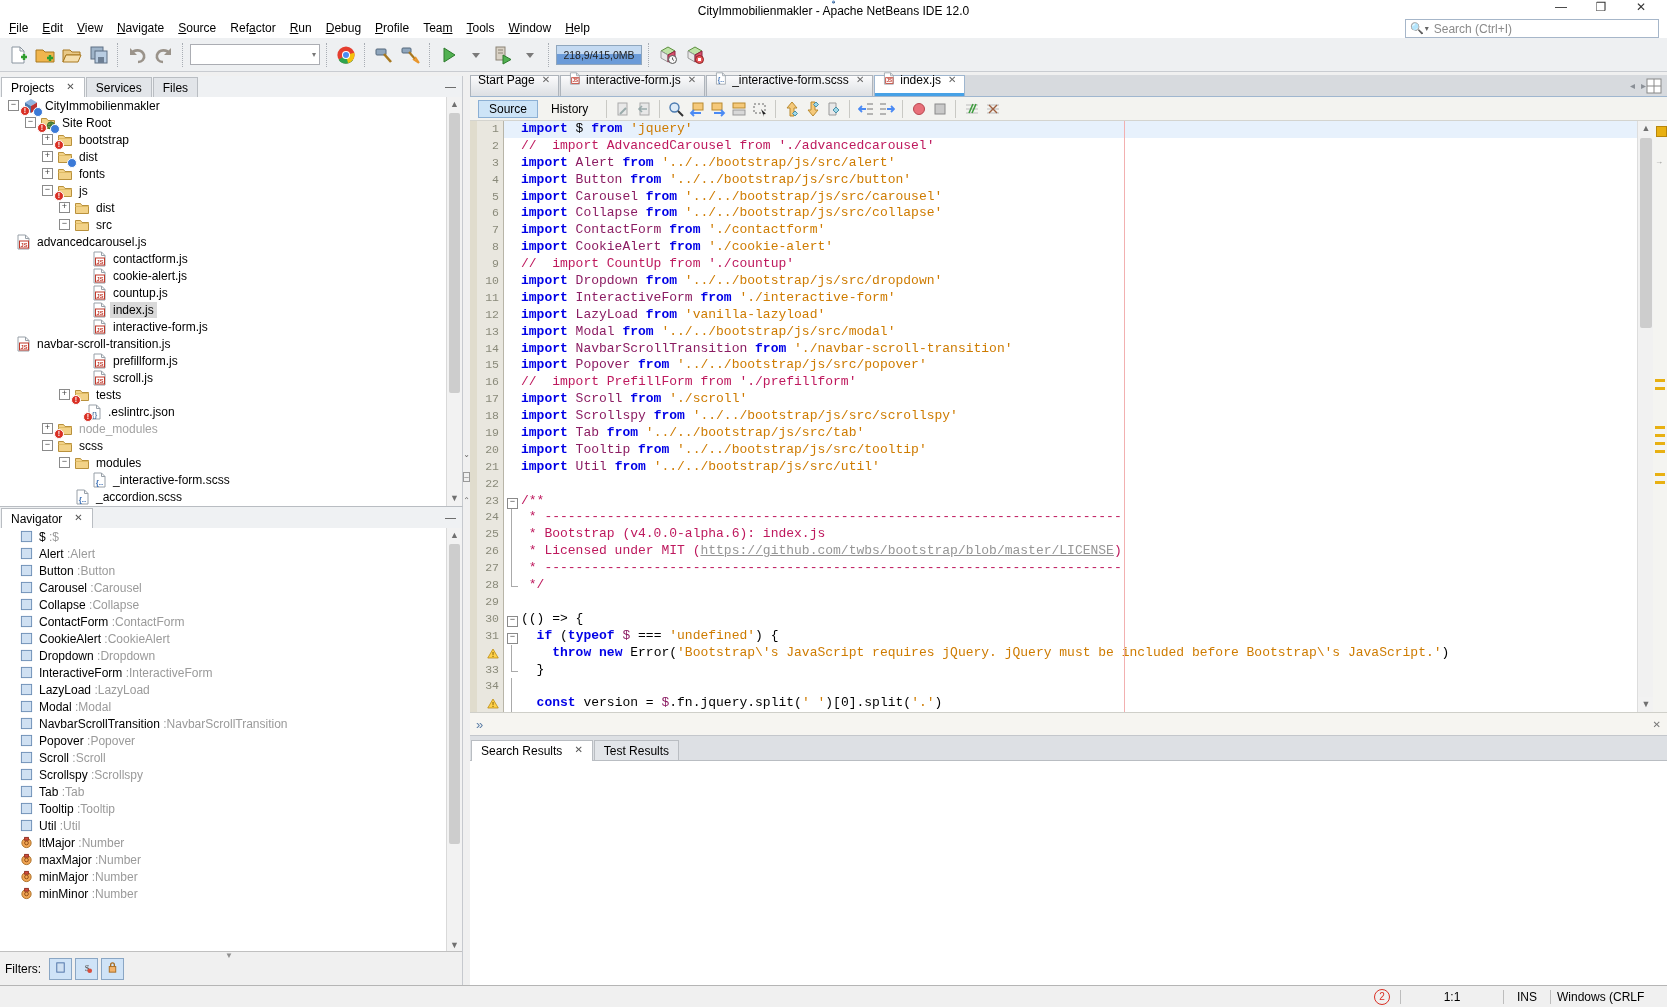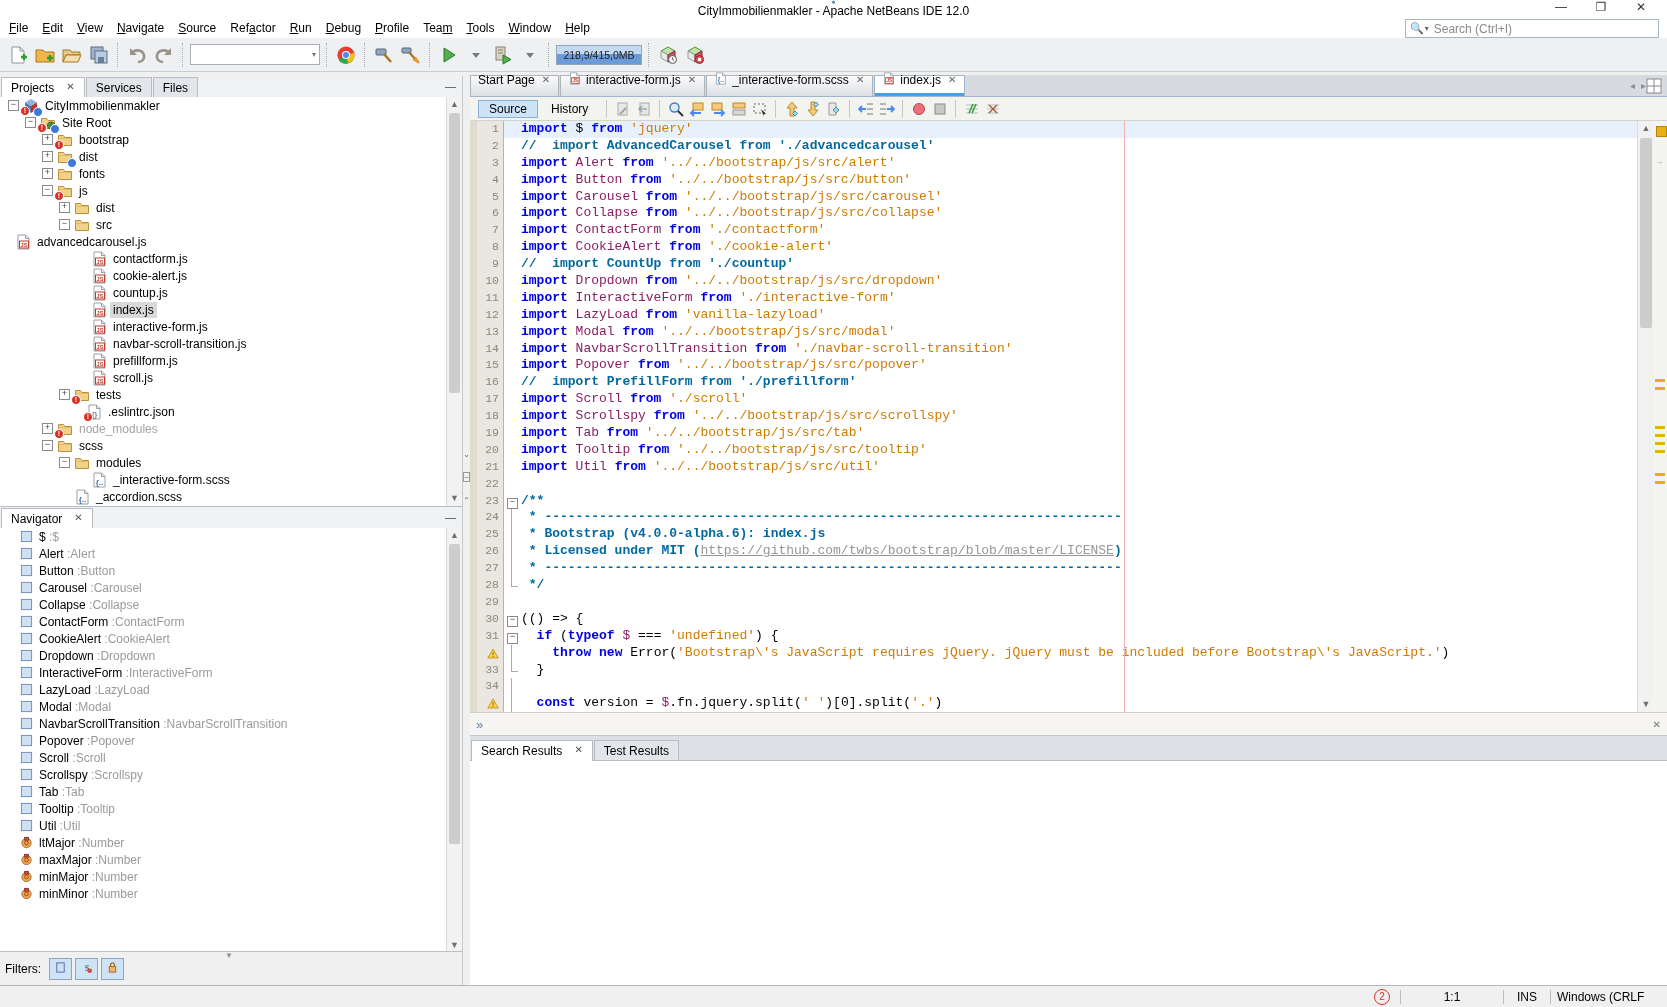--- a/index.html
+++ b/index.html
@@ -95,21 +95,21 @@
   .crow .g{width:29px;flex:none;text-align:right;padding-right:5px;color:#8a8a7a;font-size:11.5px;z-index:1;}
   .crow .g svg{width:12px;height:11px;margin-top:3px;}
   .crow .f{width:17px;flex:none;position:relative;}
   .crow .t{flex:1;white-space:pre;}
   .crow.cur .f,.crow.cur .t{background:#e7f1fc;}
   .fbox{display:inline-block;width:9px;height:9px;border:1px solid #8a8a8a;background:#fff;font-size:9px;line-height:7px;text-align:center;color:#444;margin:3px 0 0 3px;}
   .fline{position:absolute;left:7px;top:0;bottom:0;border-left:1px solid #aaa;}
   .fend{position:absolute;left:7px;top:0;height:9px;width:6px;border-left:1px solid #aaa;border-bottom:1px solid #aaa;}
   .tok-k{color:#0000e6;font-weight:bold;}
   .tok-s{color:#ce7b00;}
-  .tok-c{color:#0369a1;font-weight:bold;}
+  .tok-c{color:#be185d;}
   .tok-cl{color:#8b1c62;}
   .tok-p{color:#000;}
   .tok-lk{color:#969696;text-decoration:underline;}
   #margin-line{position:absolute;left:654px;top:0;height:100%;border-left:1px solid #f2b0b0;}
   #ed-vscroll{position:absolute;left:1167px;top:46px;width:16px;height:591px;background:#f1f1f1;border-left:1px solid #ddd;}
   #ed-stripe{position:absolute;left:1183px;top:46px;width:14px;height:591px;background:#f4f4f1;}
   #stripe-status{position:absolute;left:3px;top:5px;width:9px;height:9px;background:#e8b012;border:1px solid #b8860b;}
   .stripe-mark{position:absolute;left:2px;width:10px;height:3px;background:#e8b012;}
   #stripe-caret{position:absolute;left:2px;top:36px;color:#8a8a8a;font-size:8px;}
   
@@ -430,21 +430,21 @@
       <div class="trow" style="padding-left: 76px;">
         <span class="hsp"></span>
         <span class="ticon"><svg viewBox="0 0 16 16">
             <path d="M3 1h7.5L14 4.5V15H3z" fill="#fff" stroke="#98a0a8"></path>
             <path d="M10.5 1v3.5H14" fill="none" stroke="#98a0a8"></path>
             <rect x="4.5" y="7" width="9" height="7" fill="#fff" stroke="#c0392b"></rect>
             <text x="9" y="12.8" font-size="5.6" fill="#c0392b" text-anchor="middle" font-weight="bold" font-family="Liberation Sans,sans-serif">JS</text>
           </svg></span>
         <span class="lbl">interactive-form.js</span>
       </div>
-      <div class="trow" style="padding-left: 76px;">
+      <div class="trow" style="">
         <span class="hsp"></span>
         <span class="ticon"><svg viewBox="0 0 16 16">
             <path d="M3 1h7.5L14 4.5V15H3z" fill="#fff" stroke="#98a0a8"></path>
             <path d="M10.5 1v3.5H14" fill="none" stroke="#98a0a8"></path>
             <rect x="4.5" y="7" width="9" height="7" fill="#fff" stroke="#c0392b"></rect>
             <text x="9" y="12.8" font-size="5.6" fill="#c0392b" text-anchor="middle" font-weight="bold" font-family="Liberation Sans,sans-serif">JS</text>
           </svg></span>
         <span class="lbl">navbar-scroll-transition.js</span>
       </div>
       <div class="trow" style="padding-left: 76px;">

